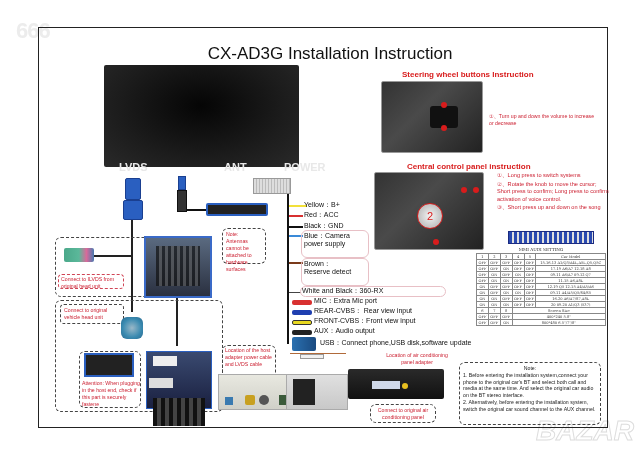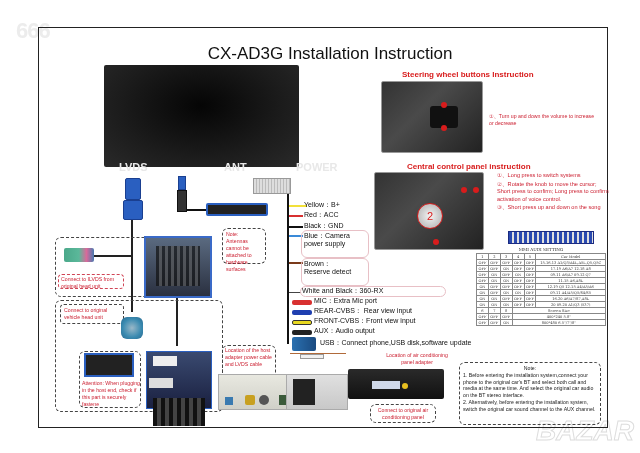--- a/index.html
+++ b/index.html
@@ -32,21 +32,21 @@
 <div class="abs watermark-tl">666</div>
 <div class="abs watermark-br">BAZAR</div>
 
 <div class="abs frame"></div>
 
 <div class="abs title">CX-AD3G Installation Instruction</div>
 
 <div class="abs screen"></div>
 <div class="abs port-label" style="left:119px;">LVDS</div>
 <div class="abs port-label" style="left:176px;margin-left:48px;">ANT</div>
-<div class="abs port-label" style="left:276px;padding-left:20px;">POWER</div>
+<div class="abs port-label" style="left:264px;padding-left:20px;">POWER</div>
 
 <div class="abs blue-conn" style="left:125px;top:178px;width:16px;height:22px;border-radius:2px;"></div>
 <div class="abs blue-conn" style="left:123px;top:200px;width:20px;height:20px;border-radius:2px;"></div>
 <div class="abs" style="left:131px;top:220px;width:2px;height:92px;background:#222;"></div>
 
 <div class="abs blue-conn" style="left:178px;top:176px;width:8px;height:14px;"></div>
 <div class="abs" style="left:177px;top:190px;width:10px;height:22px;background:#333;border:1px solid #111;"></div>
 <div class="abs" style="left:186px;top:209px;width:22px;height:2px;background:#111;"></div>
 <div class="abs" style="left:206px;top:203px;width:62px;height:13px;background:#222;border:2px solid #2a5fc0;border-radius:2px;"></div>
 

